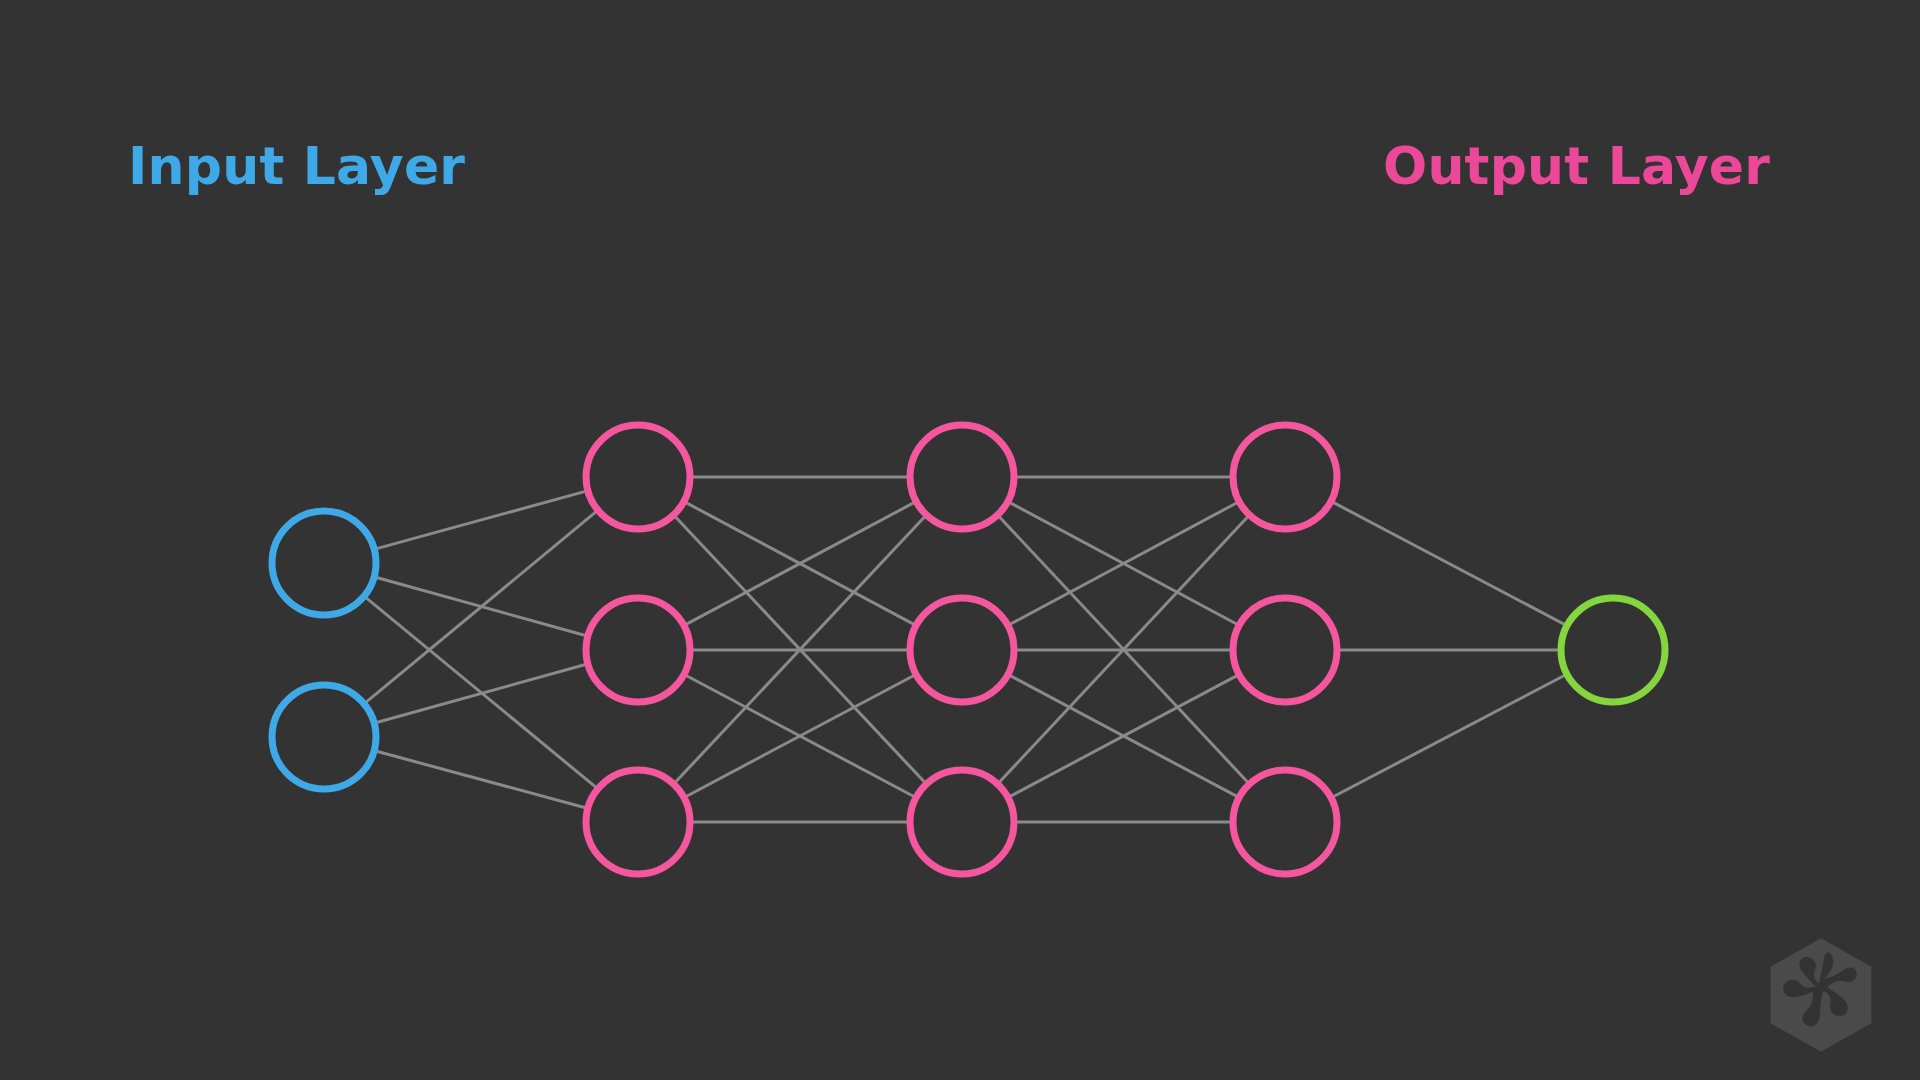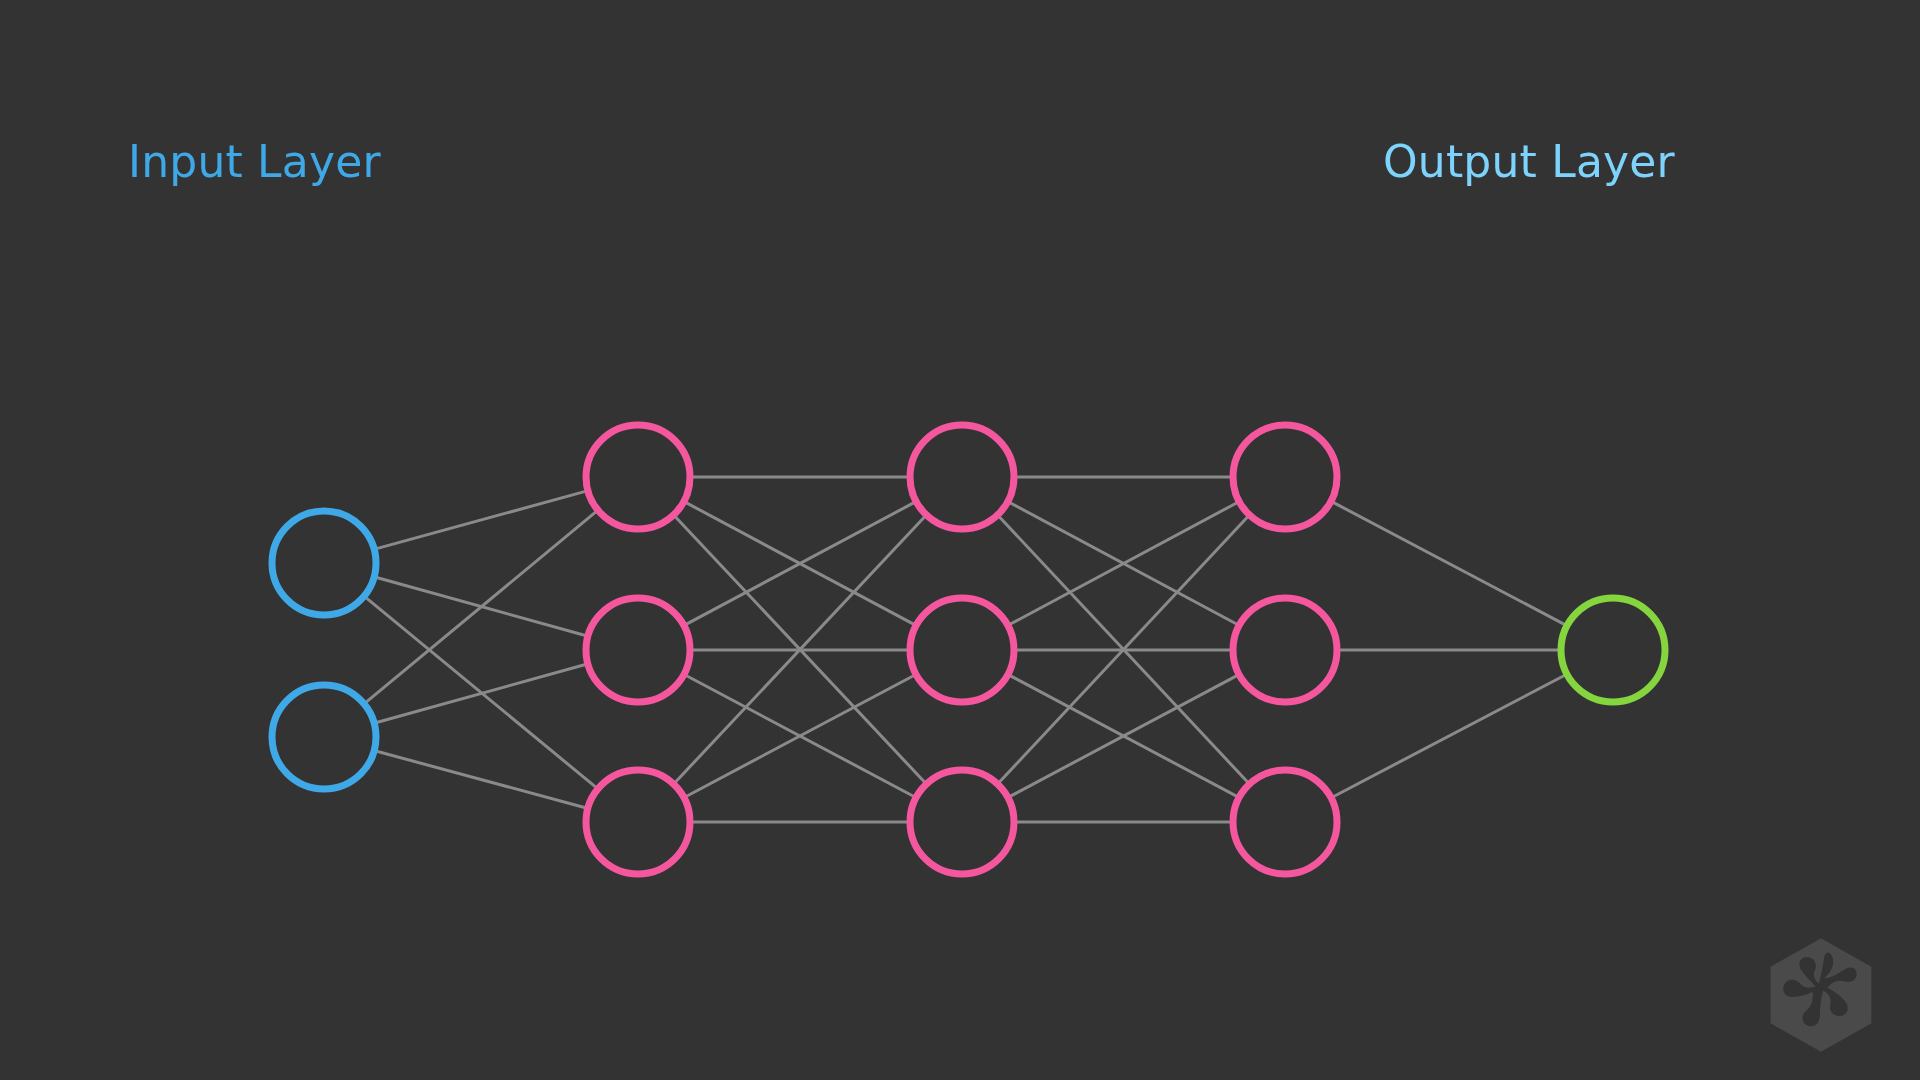--- a/index.html
+++ b/index.html
@@ -25,22 +25,22 @@
     position: absolute;
     left: 0;
     top: 0;
     width: 1920px;
     height: 1080px;
     display: block;
   }
   .layer-title {
     position: absolute;
     font-family: "DejaVu Sans", "Liberation Sans", sans-serif;
-    font-weight: 400;
-    font-size: 44px;
+    font-weight: 700;
+    font-size: 52px;
     letter-spacing: 0.2px;
     white-space: nowrap;
     line-height: 1;
     user-select: none;
   }
   #title-input  { left: 128px;  top: 140px; }
   #title-hidden { left: 693px;  top: 140px; }
   #title-output { left: 1383px; top: 140px; }
 
   #watermark {
@@ -100,21 +100,21 @@
         <circle cx="1285" cy="477" r="52" fill="none" stroke="#F5579F" stroke-width="7"></circle>
         <circle cx="1285" cy="650" r="52" fill="none" stroke="#F5579F" stroke-width="7"></circle>
         <circle cx="1285" cy="822" r="52" fill="none" stroke="#F5579F" stroke-width="7"></circle>
         <circle cx="1613" cy="650" r="52" fill="none" stroke="#85D53F" stroke-width="7"></circle>
       </g>
   </svg>
 
   <div class="layer-title" id="title-input" style="color: rgb(63, 169, 232);">Input Layer</div>
 
 
-  <div class="layer-title" id="title-output" style="color: #7dd3fc;">Output Layer</div>
+  <div class="layer-title" id="title-output" style="color: #ec4899;">Output Layer</div>
 
   <svg id="watermark" viewBox="0 0 120 120" aria-hidden="true">
     <path id="wm-hex" d="M60 6 L108 33 L108 87 L60 114 L12 87 L12 33 Z" rx="10" fill="#4a4a4a"></path>
     <path id="wm-glyph" d="M70 22
              C 74 30, 70 38, 63 44
              C 70 44, 76 40, 82 36
              C 88 32, 94 34, 94 40
              C 94 46, 88 49, 82 47
              C 76 45, 70 48, 66 53
              C 72 56, 78 60, 83 66

